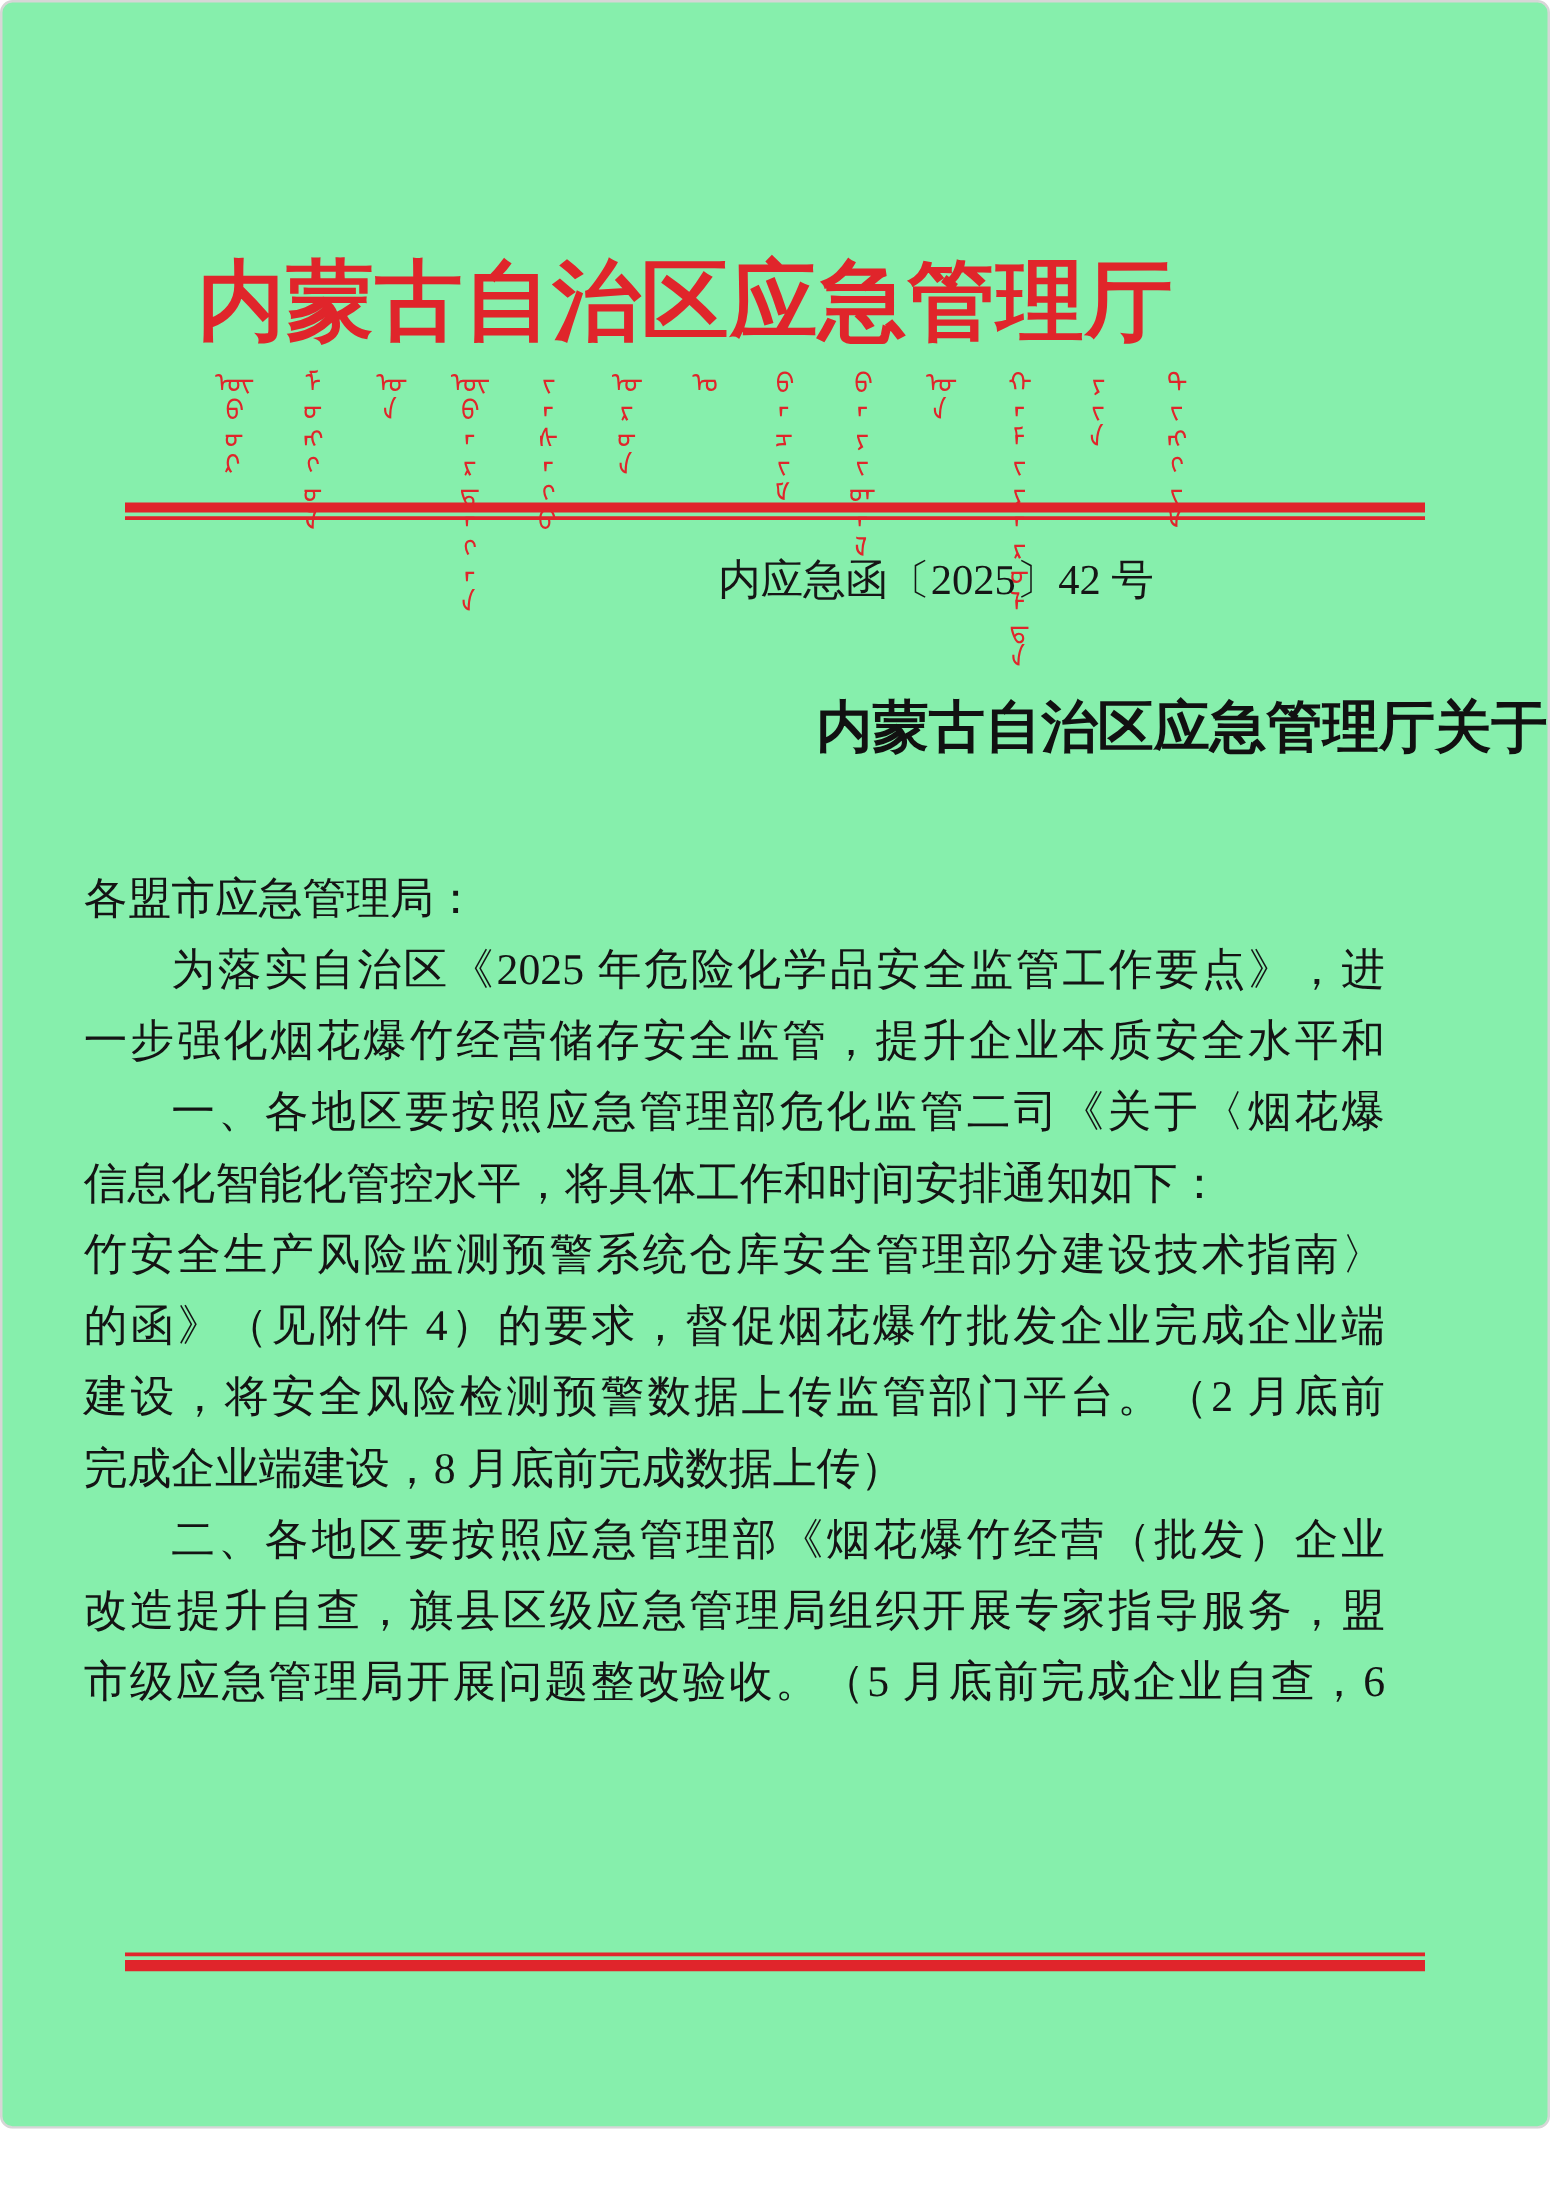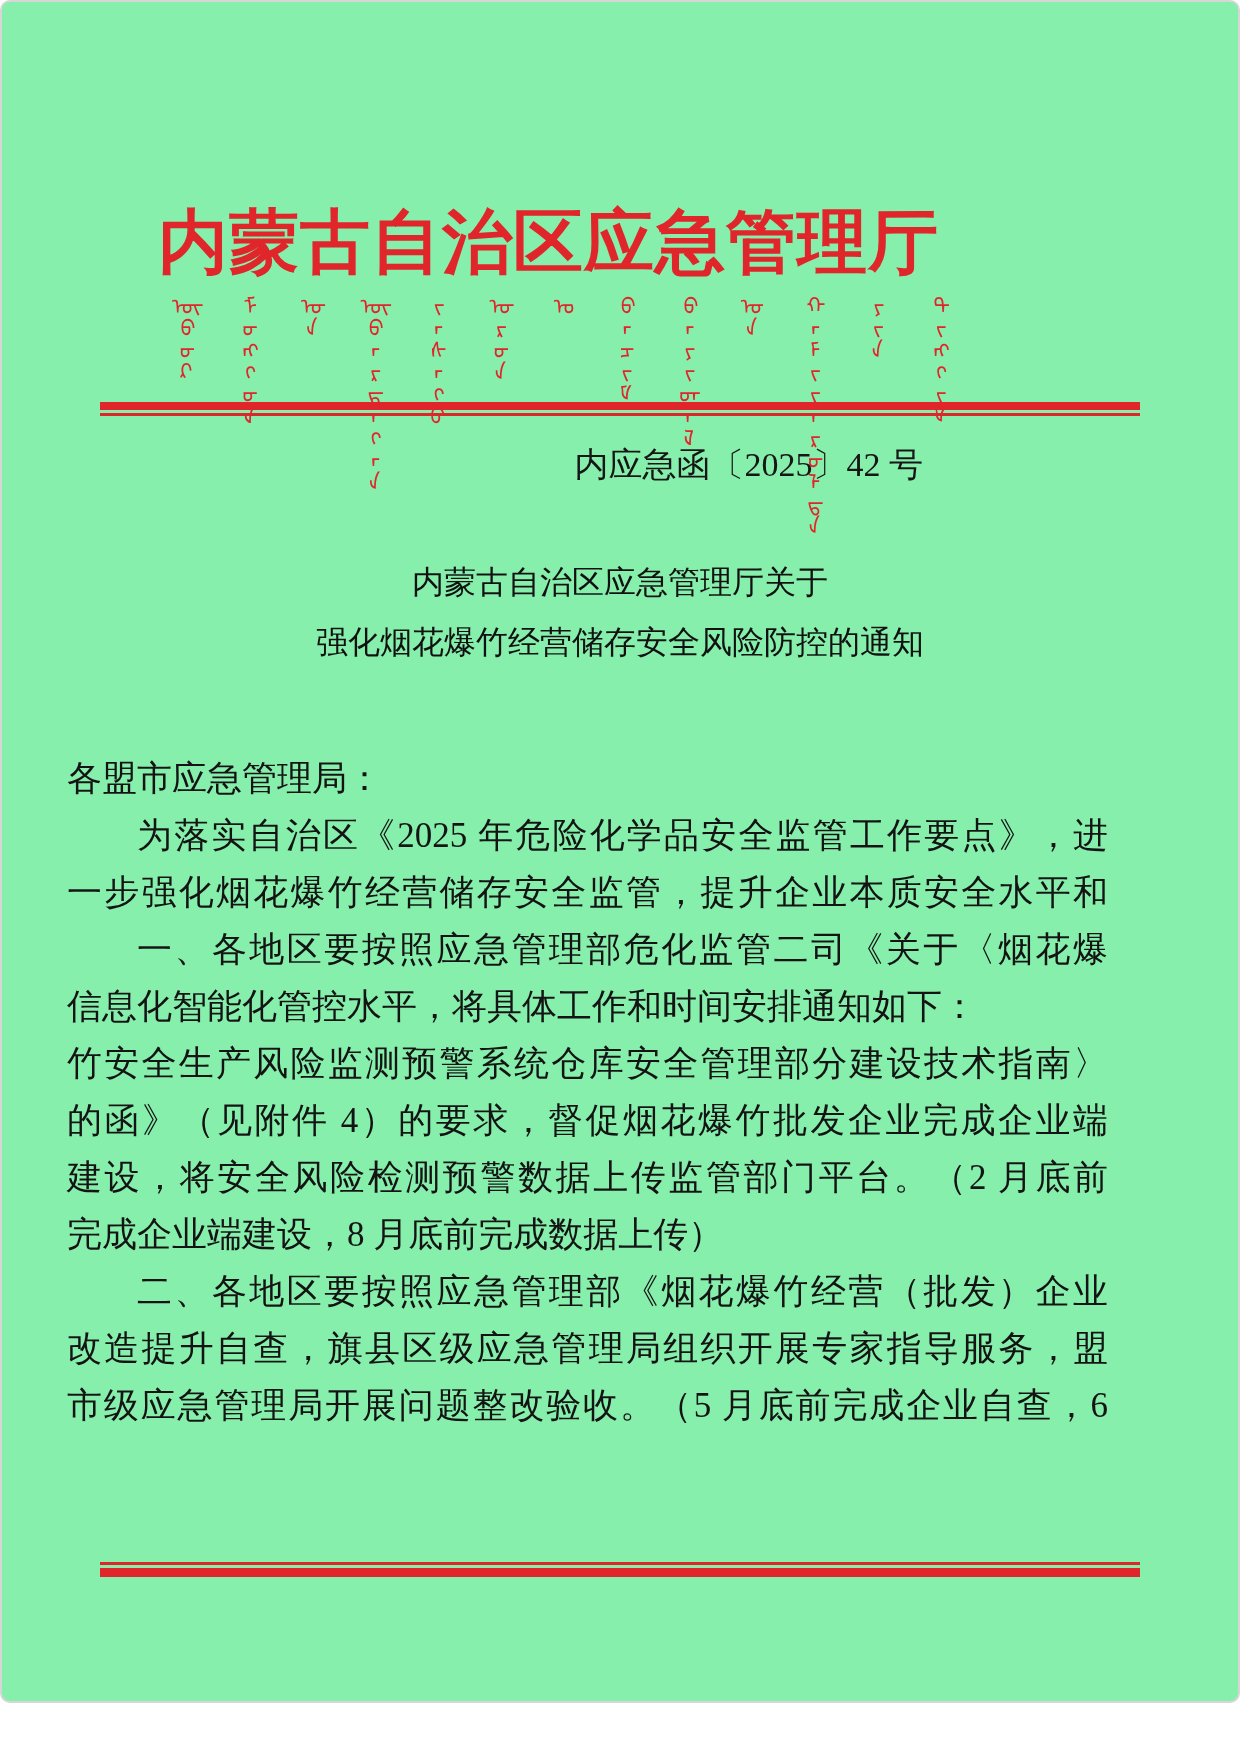--- a/index.html
+++ b/index.html
@@ -67,23 +67,23 @@
     padding-right: 315px;
     text-align: right;
     font-size: 34px;
     line-height: 1;
     color: #161616;
     white-space: nowrap;
   }
   
   .title {
     margin: 70px 0 0 0;
-    text-align: center;
-    font-size: 32px;
-    font-weight: 400;
+    text-align: right;
+    font-size: 45px;
+    font-weight: 700;
     line-height: 60px;
     color: #111111;
   }
   
   .body {
     margin-top: 78px;
     padding: 0 130px 0 65px;
     font-size: 35px;
     line-height: 57px;
     color: #141414;
@@ -127,21 +127,20 @@
   <div class="rule rule-top">
     <div class="bar-thick"></div>
     <div class="bar-gap"></div>
     <div class="bar-thin"></div>
   </div>
 
   <div class="doc-no">内应急函〔2025〕42 号</div>
 
   <h1 class="title">
     <div>内蒙古自治区应急管理厅关于</div>
-    <div>强化烟花爆竹经营储存安全风险防控的通知</div>
   </h1>
 
   <main class="body">
 
   <div class="line">各盟市应急管理局：</div>
       <div class="line indent fill">为落实自治区《2025 年危险化学品安全监管工作要点》，进</div>
       <div class="line fill">一步强化烟花爆竹经营储存安全监管，提升企业本质安全水平和</div>
       <div class="line indent fill">一、各地区要按照应急管理部危化监管二司《关于〈烟花爆</div>
       <div class="line">信息化智能化管控水平，将具体工作和时间安排通知如下：</div>
       <div class="line fill">竹安全生产风险监测预警系统仓库安全管理部分建设技术指南〉</div>

